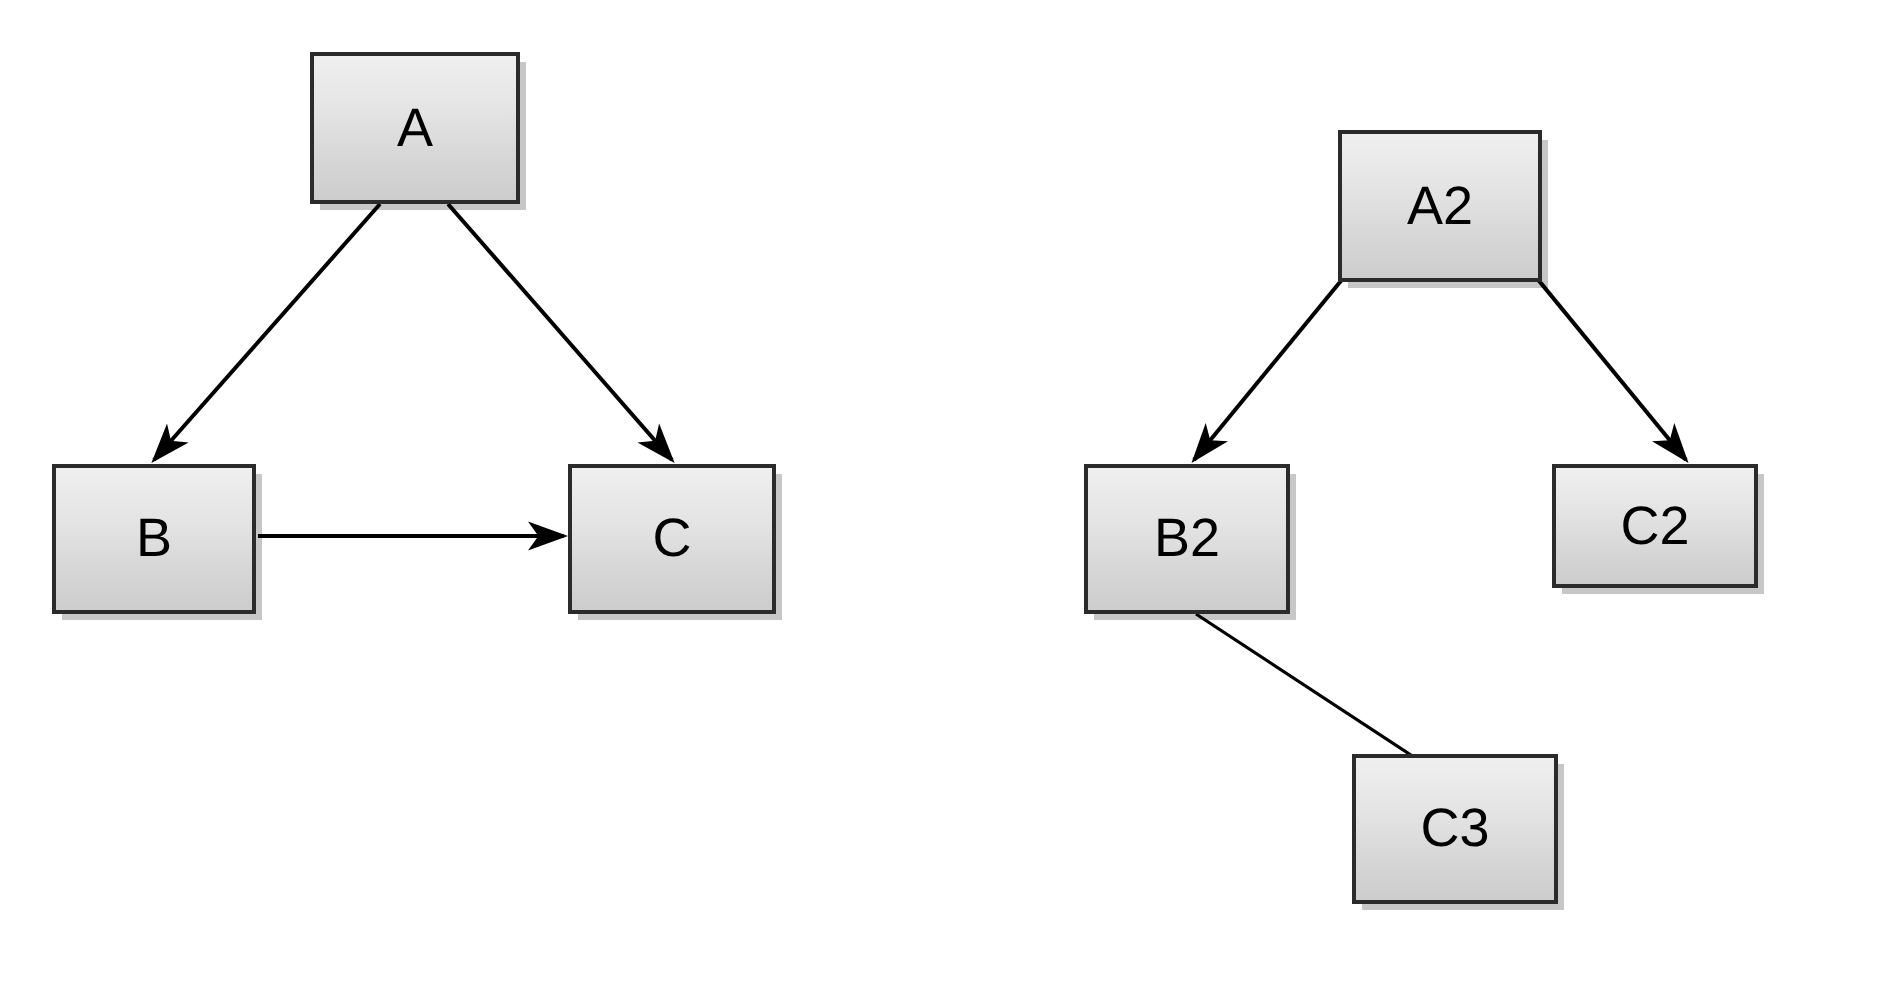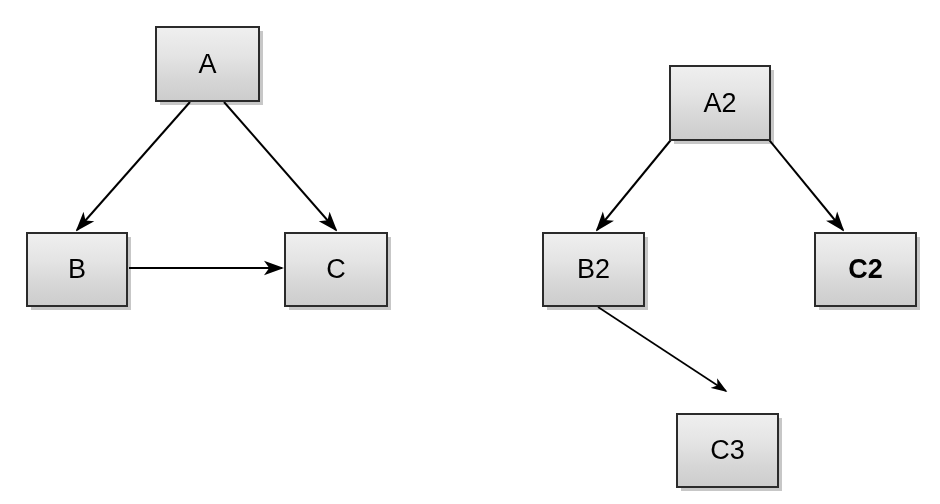--- a/index.html
+++ b/index.html
@@ -75,21 +75,21 @@
       </div>
       <div class="node" style="left: 284px; top: 232px; width: 104px; height: 75px;">
         <span class="node-label">C</span>
       </div>
       <div class="node" style="left: 669px; top: 26px; width: 102px; height: 76px; margin-top: 39px;">
         <span class="node-label">A2</span>
       </div>
       <div class="node" style="left: 542px; top: 232px; width: 103px; height: 75px;">
         <span class="node-label">B2</span>
       </div>
-      <div class="node" style="left: 814px; top: 232px; width: 103px; height: 75px; font-weight: bold;">
+      <div class="node" style="left: 776px; top: 232px; width: 103px; height: 62px;">
         <span class="node-label">C2</span>
       </div>
-      <div class="node" style="left: 676px; top: 413px; width: 103px; height: 75px;">
+      <div class="node" style="left: 676px; top: 377px; width: 103px; height: 75px;">
         <span class="node-label">C3</span>
       </div>
     </div>
 
 </div>
 
 </body></html>

